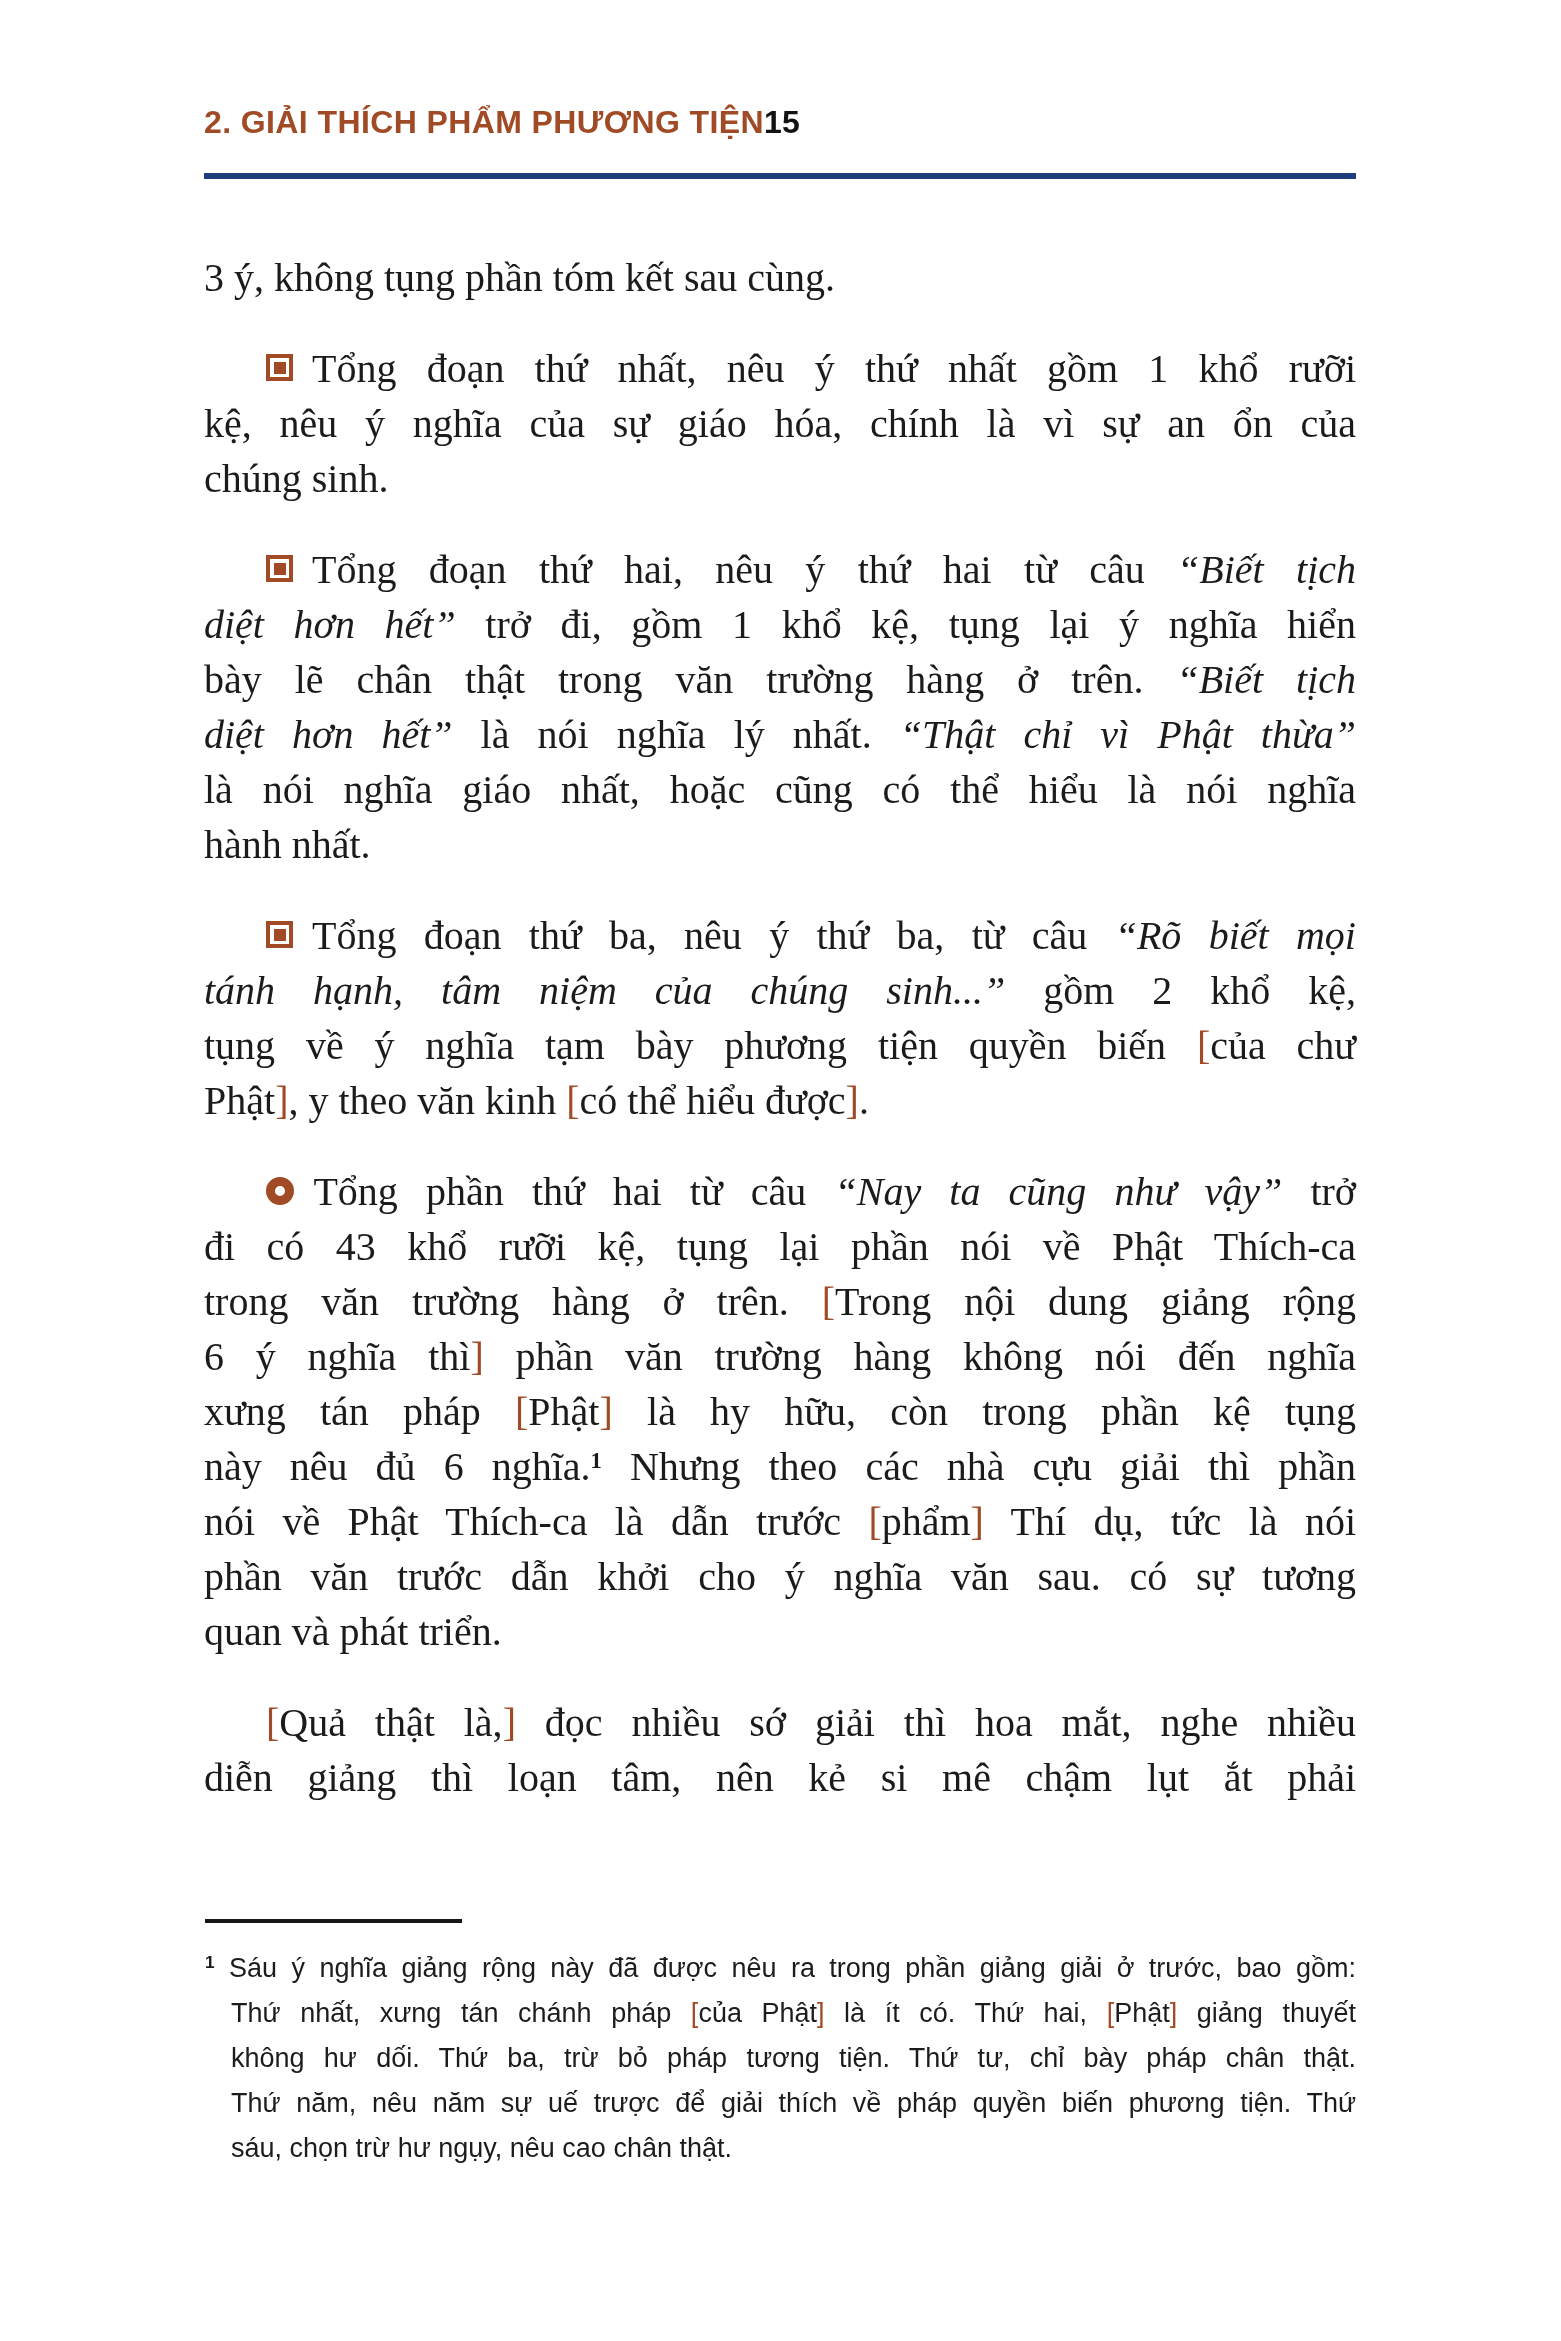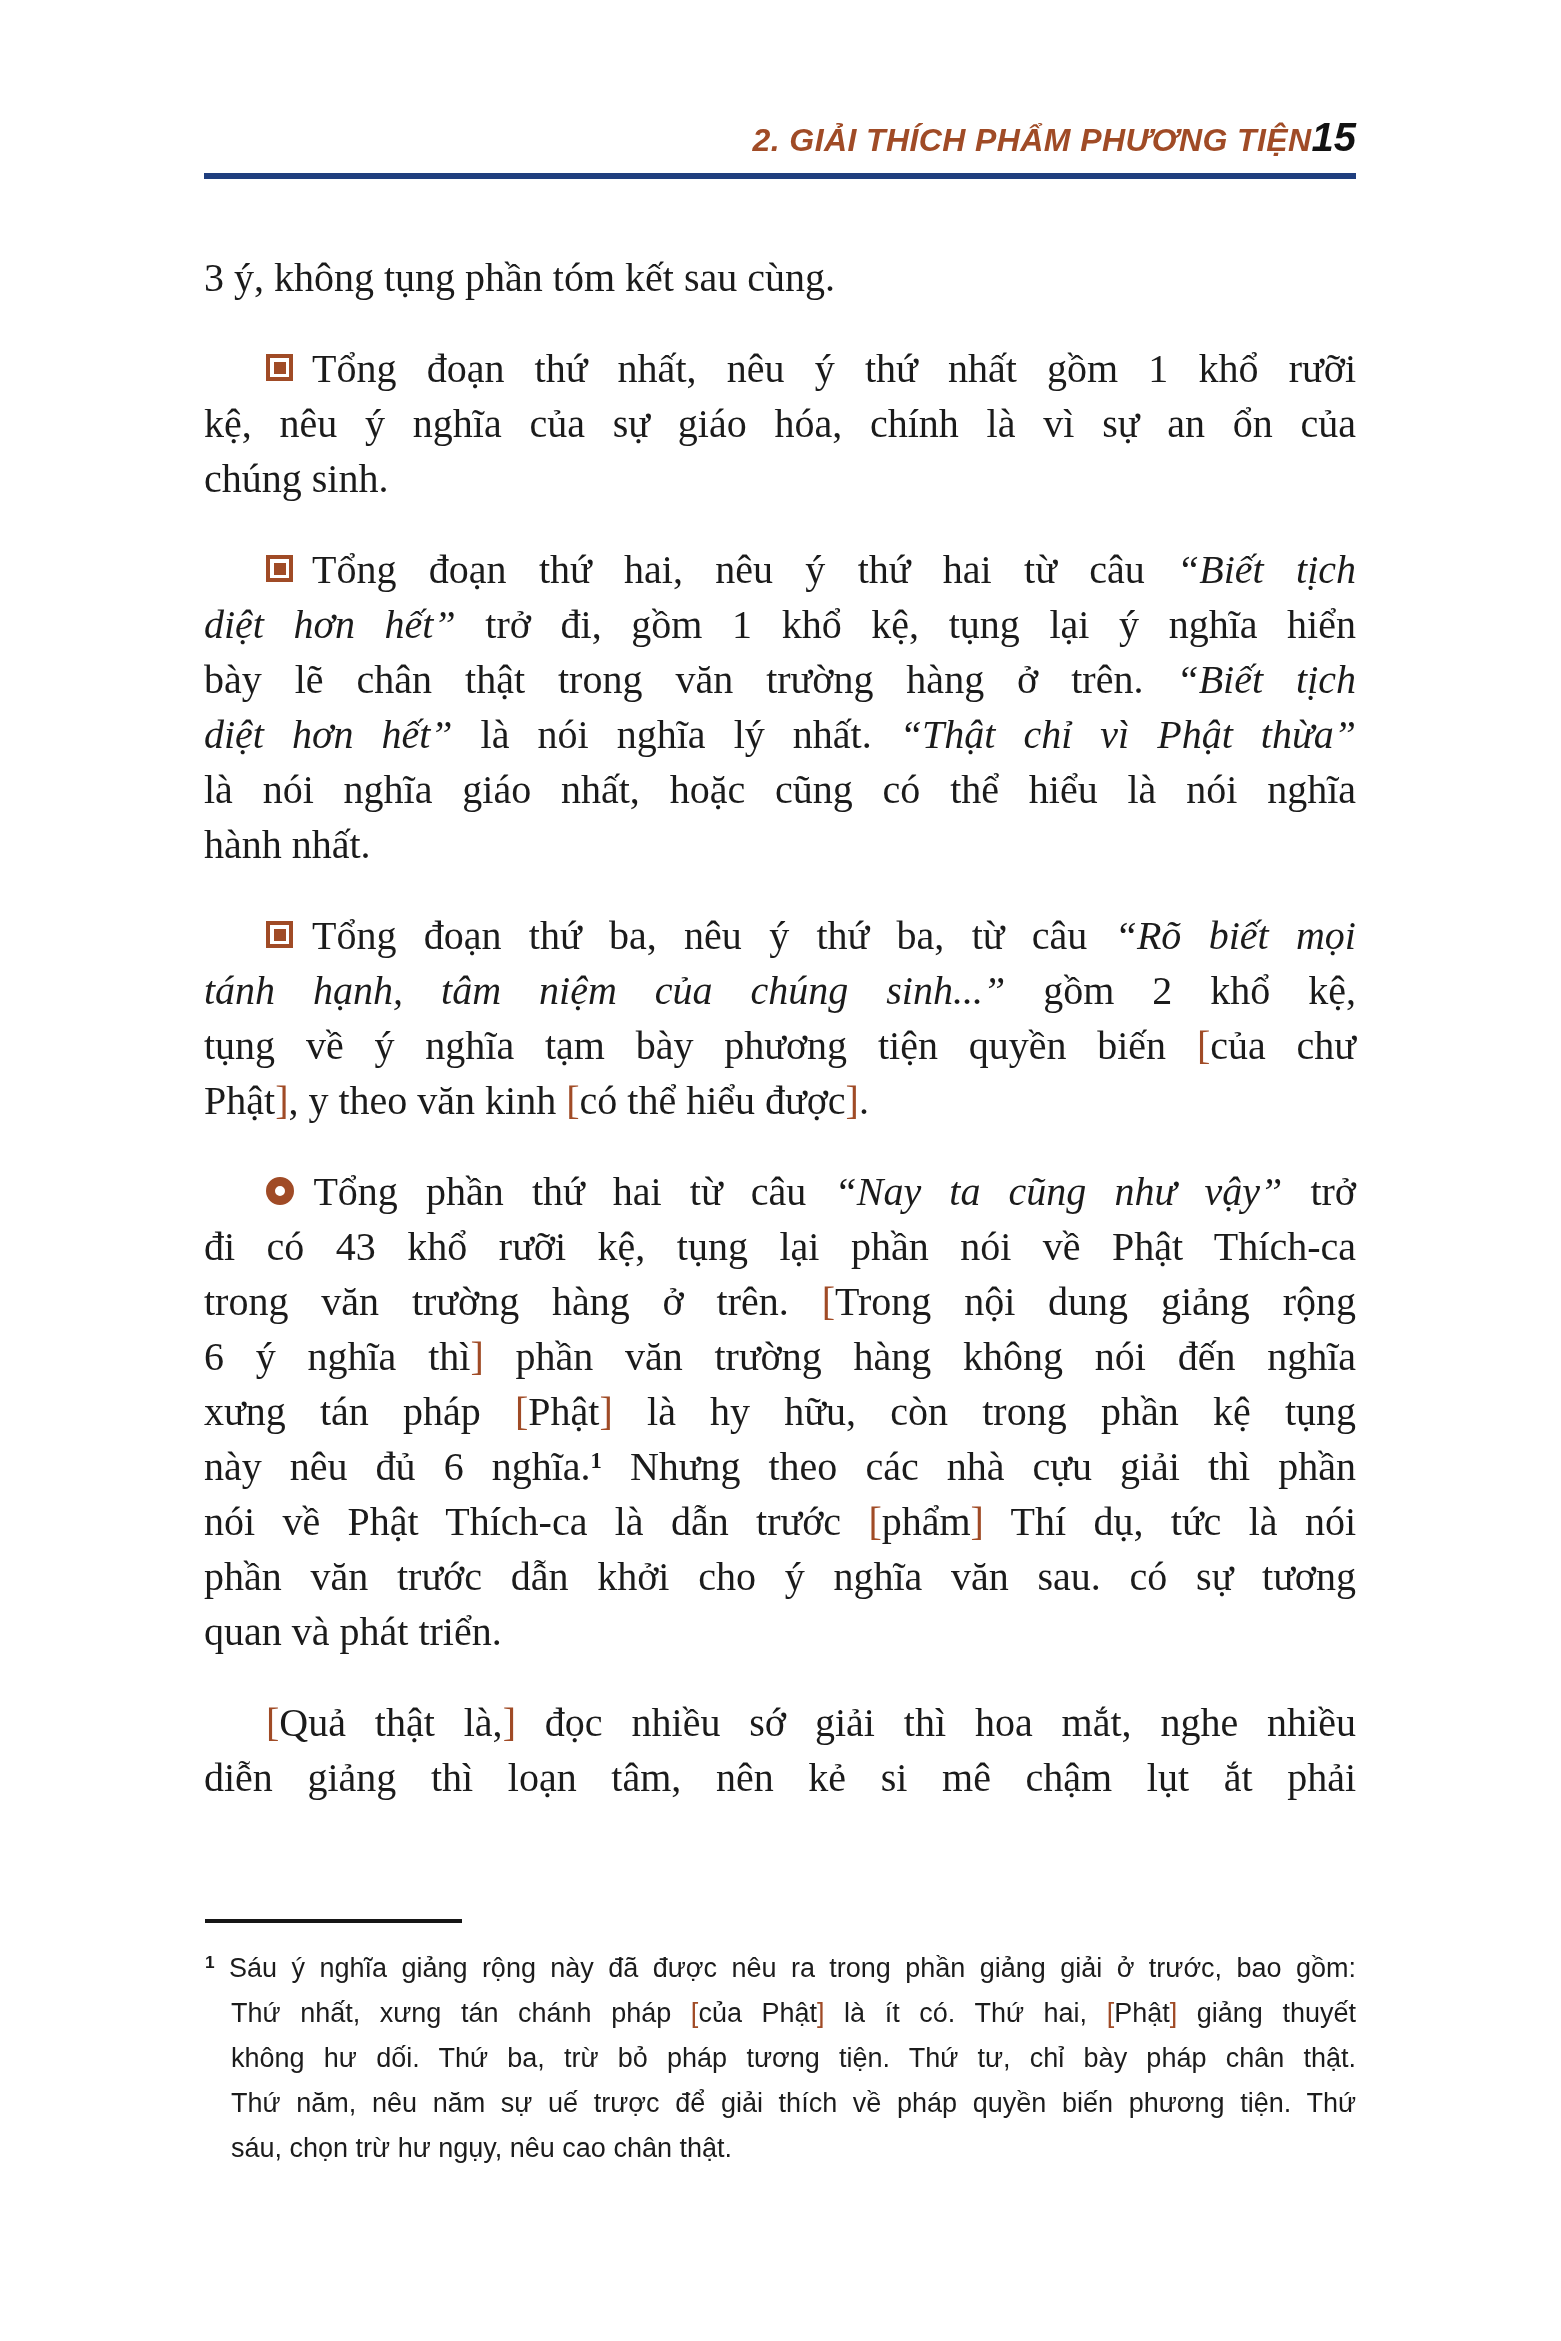--- a/index.html
+++ b/index.html
@@ -6,30 +6,30 @@
   :root{
     --accent:#A04B26;
     --rule-blue:#1F3E7E;
     --ink:#1B1B1B;
   }
   .page{
     position:relative;width:1561px;height:2342px;background:#fff;overflow:hidden;
     font-family:"Liberation Serif","DejaVu Serif",serif;color:var(--ink);
   }
   .header{
-    position:absolute;left:204px;top:115px;width:1152px;
-    display:flex;justify-content:flex-end;align-items:baseline;font-style:italic;
+    position:absolute;left:204px;top:104px;width:1152px;
+    display:flex;justify-content:flex-start;align-items:baseline;
   }
   .title{
     font-family:"Liberation Sans","DejaVu Sans",sans-serif;
     font-weight:700;font-size:32px;letter-spacing:0.4px;color:var(--accent);
   }
   .pagenum{
     font-family:"Liberation Sans","DejaVu Sans",sans-serif;
-    font-weight:700;font-size:40px;color:#121212;
+    font-weight:700;font-size:32px;color:#121212;
   }
   .blue-rule{
     position:absolute;left:204px;top:173px;width:1152px;height:6px;
     background:var(--rule-blue);
   }
   .body-text{position:absolute;left:204px;top:250px;width:1152px;}
   .para{margin:0 0 36px 0;}
   .para:last-child{margin-bottom:8px;}
   .line{height:55px;line-height:55px;font-size:40px;}
   .line.just{text-align:justify;text-align-last:justify;}

